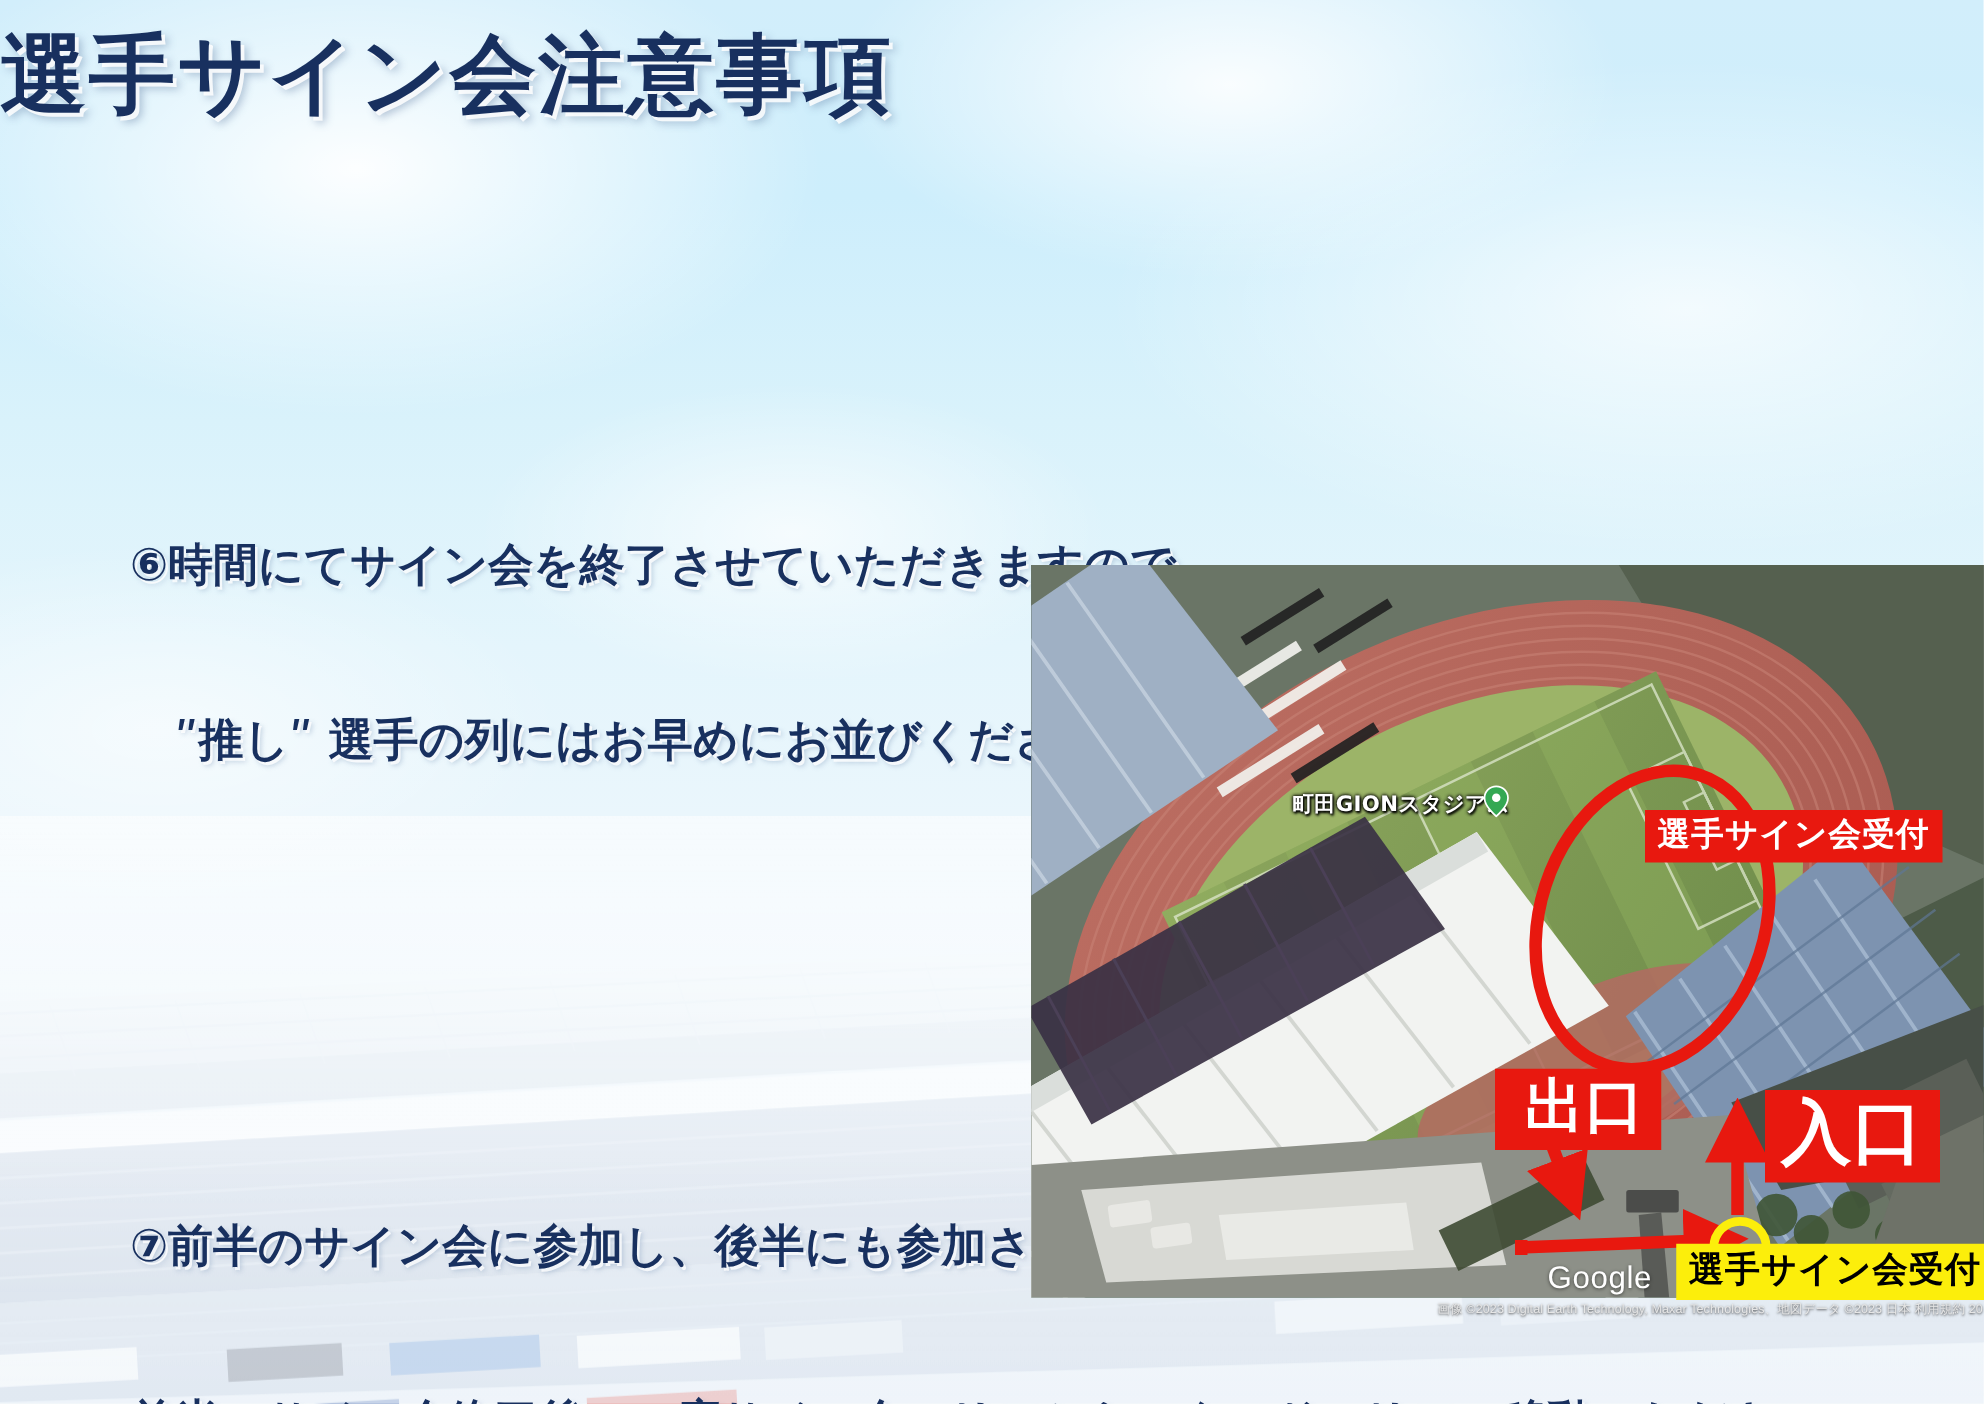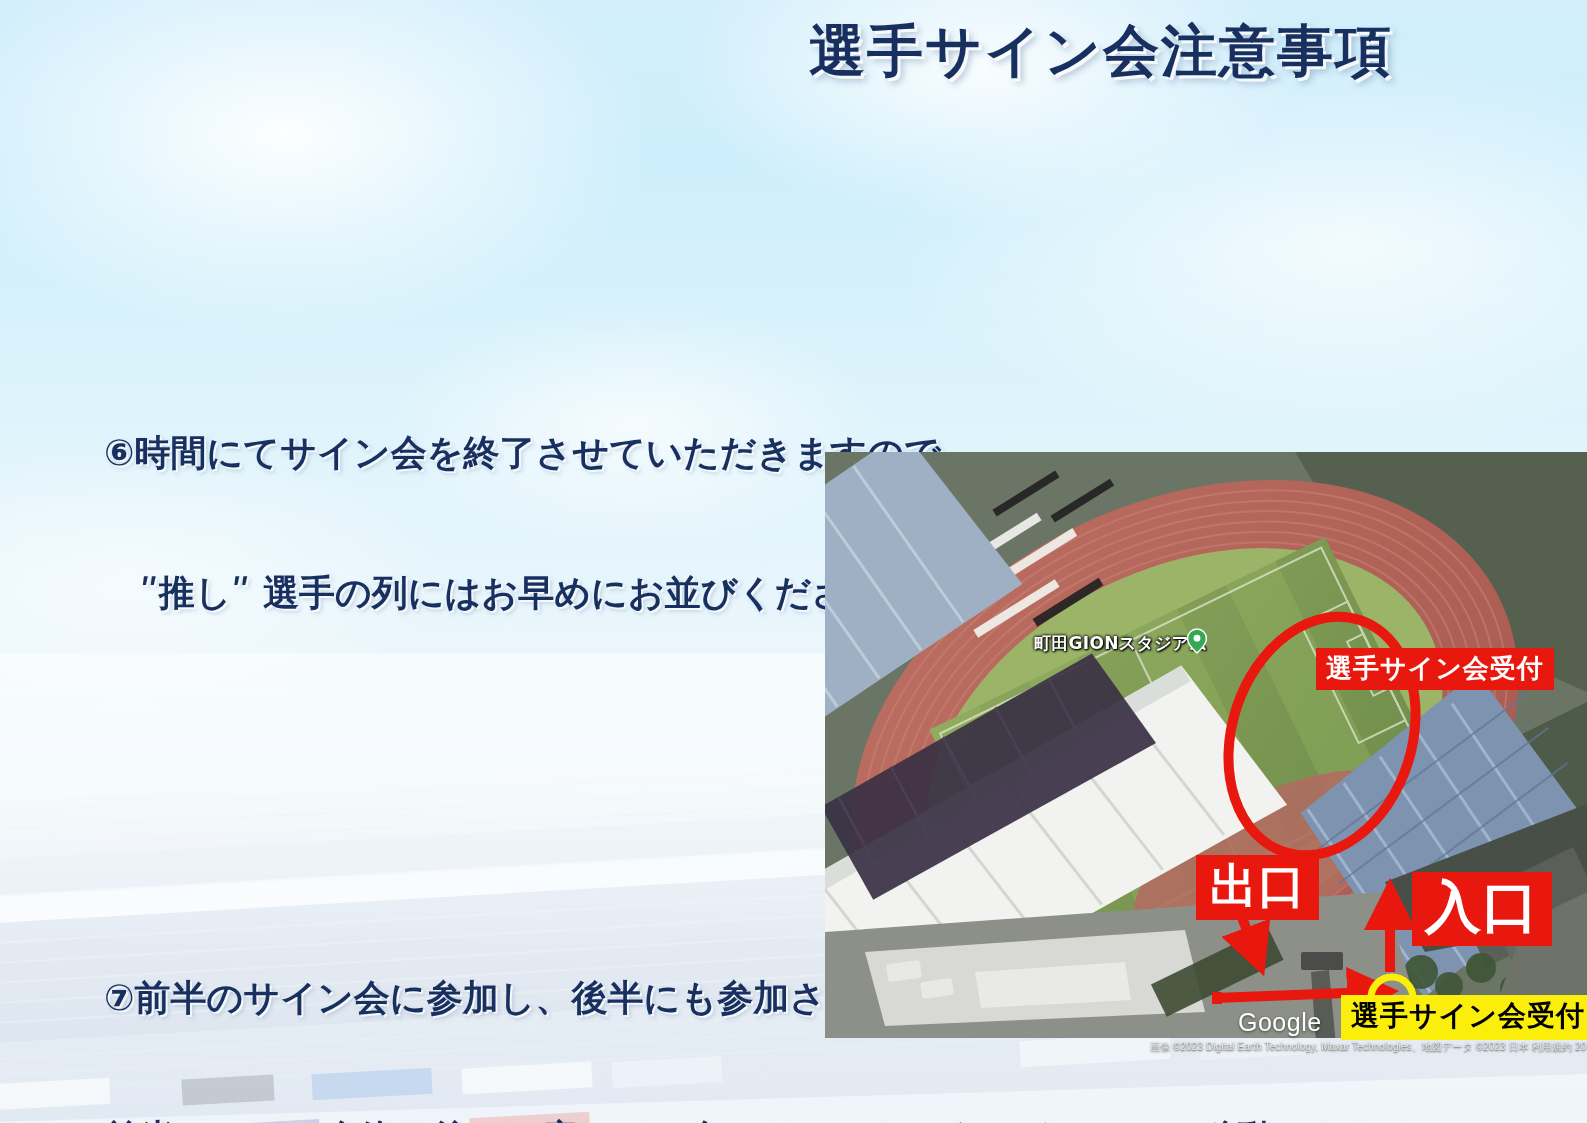--- a/index.html
+++ b/index.html
@@ -29,23 +29,23 @@
   }
   .stadium-bg .haze{
     position:absolute; inset:0;
     background:linear-gradient(180deg, rgba(255,255,255,1) 0%, rgba(255,255,255,.92) 18%, rgba(255,255,255,.72) 38%, rgba(255,255,255,.58) 62%, rgba(255,255,255,.52) 100%);
     z-index:5;
   }
 
   
   .title{
     position:absolute; left:0; top:14px; width:1393px;
-    text-align:right;
+    text-align:left;
     font-family:"DejaVu Sans", sans-serif;
-    font-size:56px; font-weight:900;
+    font-size:69px; font-weight:900;
     letter-spacing:2px;
     color:#18305f;
     text-shadow:
        3px 3px 0 rgba(255,255,255,.85),
        5px 5px 7px rgba(90,120,160,.45);
     white-space:nowrap;
   }
 
   
   .body-copy{
@@ -105,21 +105,21 @@
   }
   .tag-red{ background:#e8180f; color:#ffffff; }
   .tag-yellow{ background:#fcee0b; color:#000000; }
 
   .tag-area{
     left:1316px; top:648px;
     font-size:26px; padding:7px 10px 9px 10px;
   }
   .tag-exit{
     left:1196px; top:855px;
-    font-size:47px; padding:7px 13px 11px 14px;
+    font-size:47px; padding:7px 13px 11px 24px;
   }
   .tag-enter{
     left:1412px; top:872px;
     font-size:56px; padding:7px 13px 11px 13px;
   }
   .tag-recep{
     left:1341px; top:995px;
     font-size:28px; padding:7px 10px 10px 10px;
   }
 

